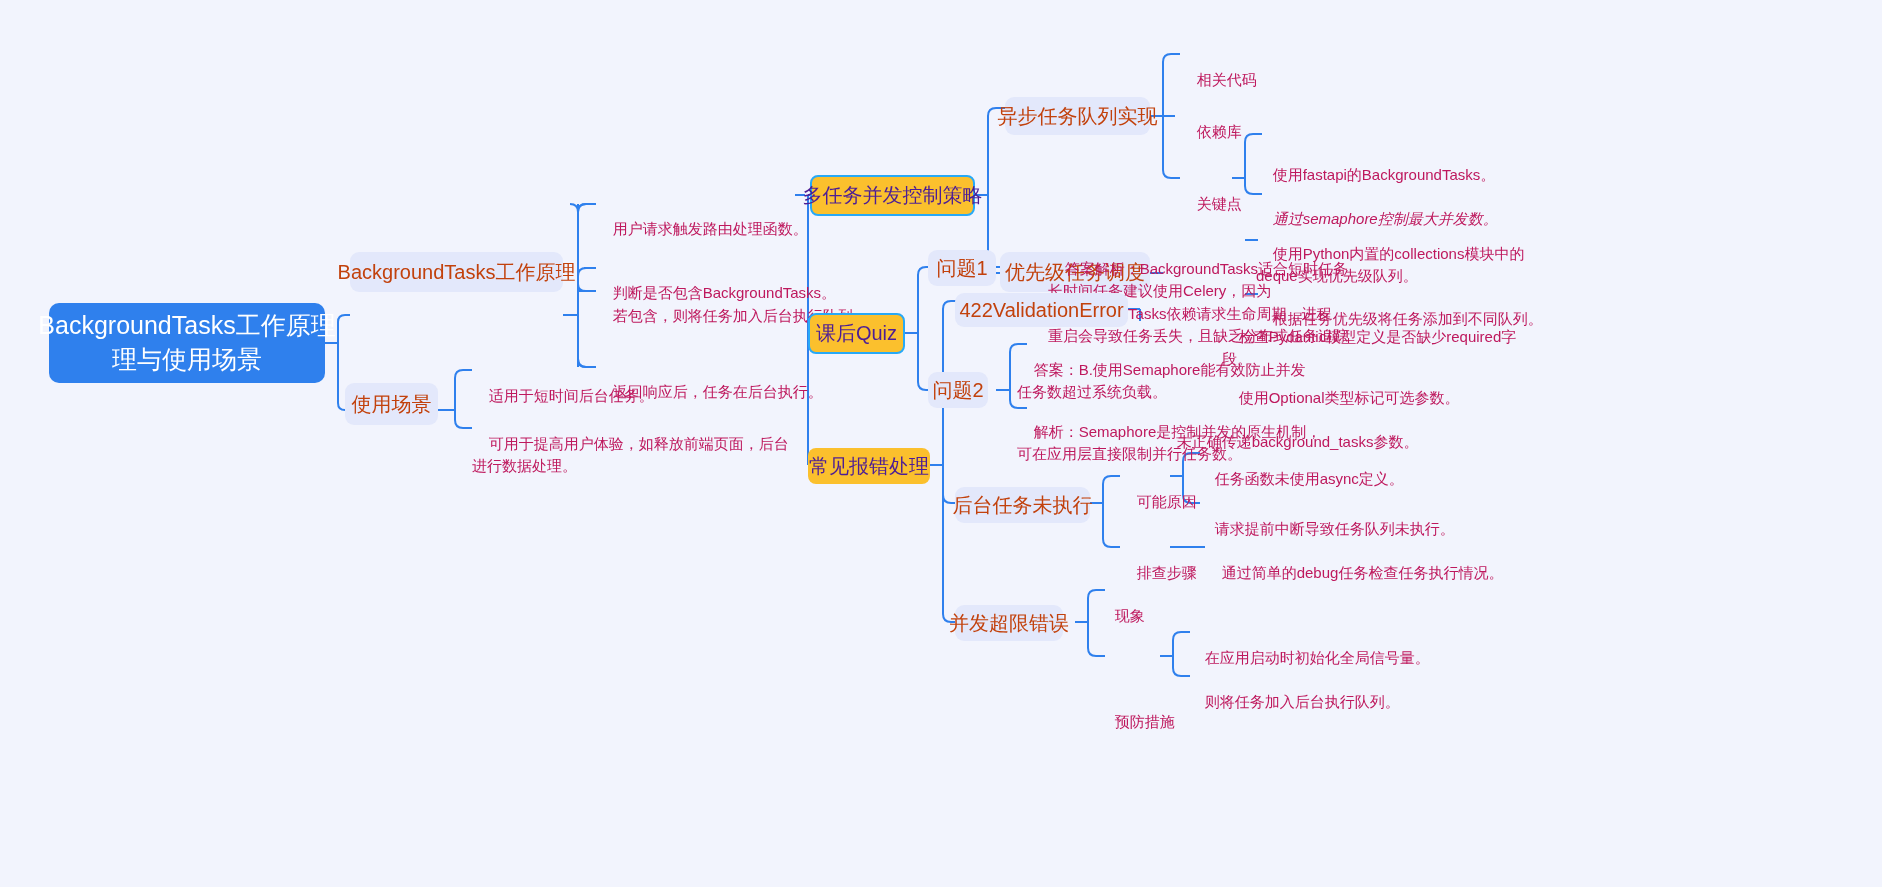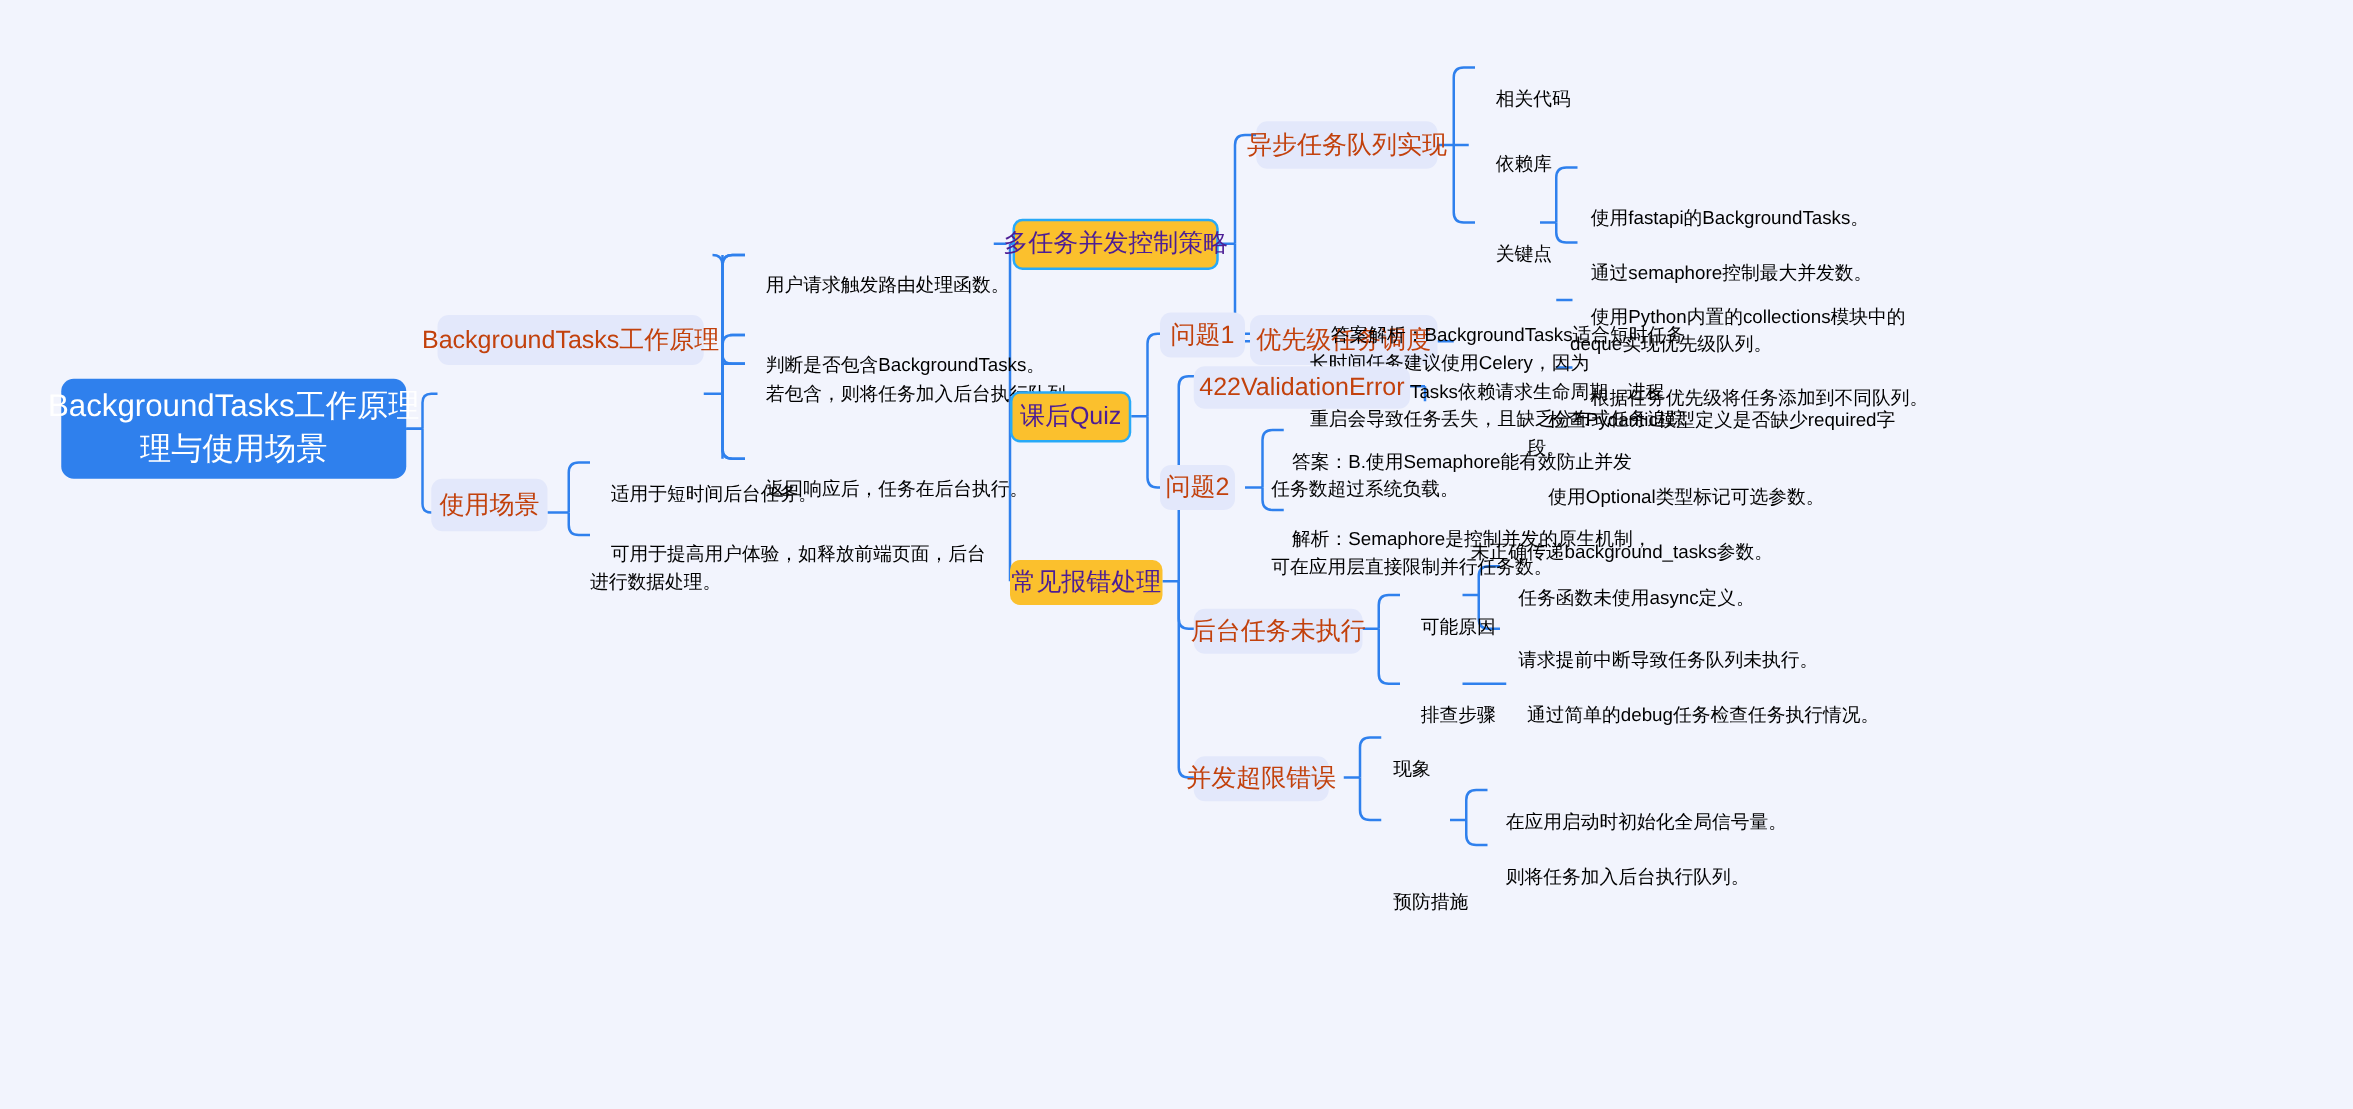--- a/index.html
+++ b/index.html
@@ -30,21 +30,21 @@
   }
   
   .chip-yellow {
     background:#fbc02d; color:#4c1d95; border:2px solid #28a9f7;
     border-radius:8px; font-size:20px; padding:8px 16px;
     text-align:center; display:flex; align-items:center; justify-content:center;
   }
   .chip-yellow.plain { border:none; }
   
   .leaf {
-    color:#000000; font-size:15px; line-height:1.5;
+    color:#be185d; font-size:15px; line-height:1.5;
   }
 </style>
 </head>
 <body>
 
 <div id="canvas">
 
   <svg class="links" viewBox="0 0 1882 887">
     <g fill="none" stroke="#2f80ed" stroke-width="2">
 
@@ -228,21 +228,21 @@
   </div>
   <div class="node leaf" style="left:1180px; top:98px;">
     <span>依赖库</span>
   </div>
   <div class="node leaf" style="left:1180px; top:170px;">
     <span>关键点</span>
   </div>
   <div class="node leaf" style="left:1256px; top:141px;">
     <span>使用fastapi的BackgroundTasks。</span>
   </div>
-  <div class="node leaf" style="left:1256px; top:185px;">
+  <div class="node leaf" style="left:1256px; top:185px;font-style:italic;">
     <span>通过semaphore控制最大并发数。</span>
   </div>
 
   <div class="node chip" style="left:1000px; top:252px; width:150px; height:40px;">
     <span>优先级任务调度</span>
   </div>
   <div class="node leaf" style="left:1256px; top:220px; width:300px;">
     <span>使用Python内置的collections模块中的
 deque实现优先级队列。</span>
   </div>

